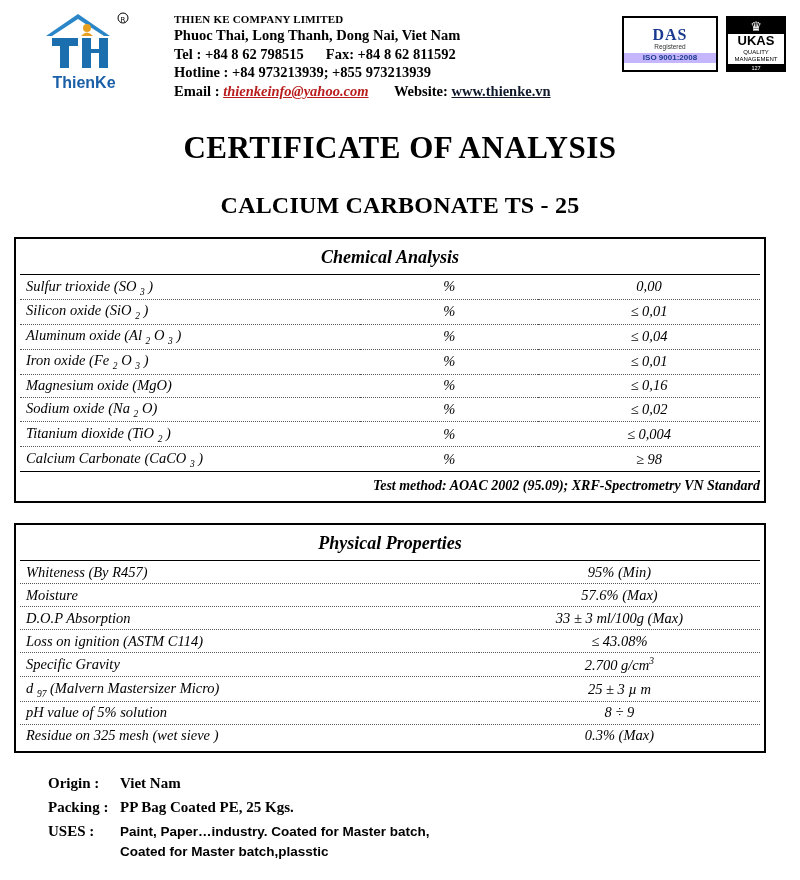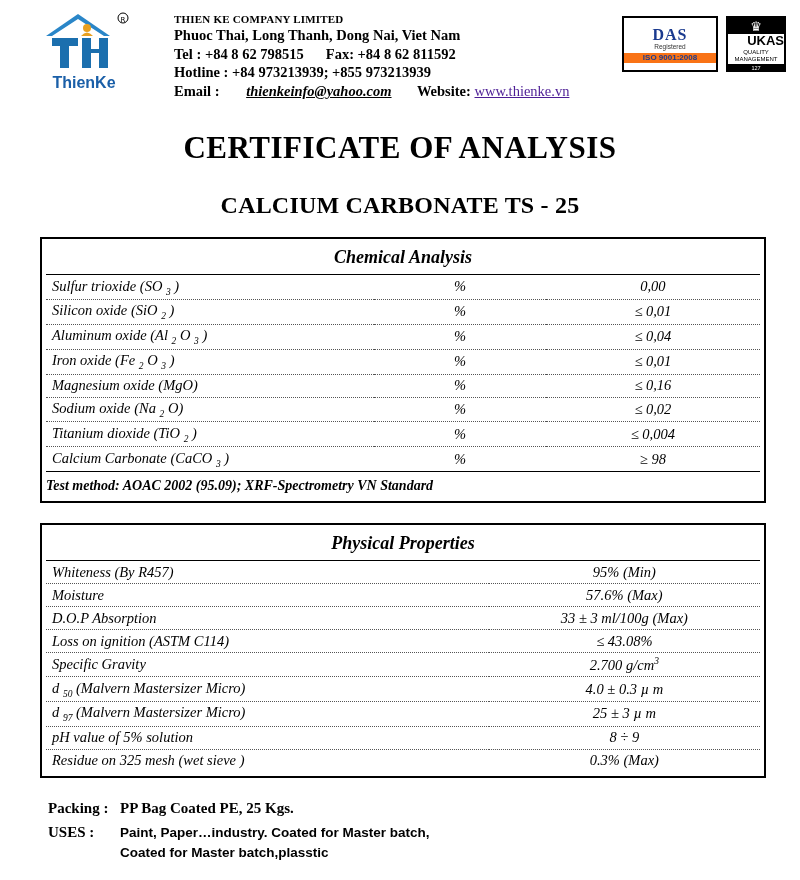--- a/index.html
+++ b/index.html
@@ -61,28 +61,27 @@
     letter-spacing: .2px;
   }
   .company-line {
     font-family: "Liberation Serif", serif;
     font-size: 14.5px;
     font-weight: bold;
   }
   .email-link {
     font-style: italic;
     text-decoration: underline;
-    color: #000000;
-    font-weight: bold;
-    margin-left: 23px;
+    color: #b91c1c;
+    font-weight: bold;
   }
   .web-link {
     text-decoration: underline;
-    color: #4c1d95;
-    font-weight: normal;
+    color: #0f172a;
+    font-weight: bold;
   }
   .company-line .gap { display: inline-block; width: 22px; }
 
   .certs {
     flex: 0 0 190px;
     display: flex;
     gap: 8px;
     padding-top: 8px;
     justify-content: flex-end;
   }
@@ -111,21 +110,21 @@
     font-size: 6.5px;
     color: #333;
     line-height: 1.15;
     text-align: center;
   }
   .das-iso {
     font-family: "Liberation Sans", sans-serif;
     font-weight: bold;
     font-size: 8px;
     color: #1a3a8f;
-    background: #f97316;
+    background: #c4b5fd;
     width: 100%;
     text-align: center;
     margin-top: 2px;
     line-height: 1.3;
   }
   .cert-ukas {
     width: 60px;
     height: 56px;
     border: 2px solid #000;
     background: #000;
@@ -141,21 +140,21 @@
     line-height: 1;
     color: #fff;
   }
   .ukas-name {
     font-family: "Liberation Sans", sans-serif;
     font-weight: bold;
     font-size: 13px;
     background: #fff;
     color: #000;
     width: 100%;
-    text-align: right;
+    text-align: center;
     line-height: 1.15;
     margin-top: 1px;
   }
   .ukas-sub {
     font-family: "Liberation Sans", sans-serif;
     font-size: 6px;
     background: #fff;
     color: #000;
     width: 100%;
     text-align: center;
@@ -179,21 +178,21 @@
   .product-title {
     text-align: center;
     font-weight: bold;
     font-size: 24px;
     margin-top: 26px;
     letter-spacing: .2px;
   }
 
   
   .table-wrap {
-    margin: 18px 34px 0 40px;
+    margin: 18px 34px 0 14px;
     border: 2px solid #000;
     padding: 4px 4px 4px 4px;
     box-sizing: border-box;
   }
   .table-wrap.physical { margin-top: 20px; }
   table {
     width: 100%;
     border-collapse: collapse;
     font-size: 14.5px;
   }
@@ -215,21 +214,21 @@
   td.unit  { text-align: center; width: 24%; }
   td.value { text-align: center; width: 30%; }
   .physical td.value { text-align: center; width: 38%; }
   .physical td.param { width: 62%; }
   tbody tr:last-child td { border-bottom: none; }
   sub { font-size: 9.5px; }
   sup { font-size: 9.5px; }
   .testmethod td {
     border-top: 1px solid #000;
     border-bottom: none !important;
-    text-align: left;
+    text-align: right;
     font-weight: bold;
     font-style: italic;
     font-size: 14px;
     padding: 6px 0 3px 0;
   }
 
   
   .footer {
     margin: 22px 34px 0 48px;
     font-size: 15px;
@@ -389,40 +388,40 @@
       </tr>
       <tr>
         <td class="param">Loss on ignition (ASTM C114)</td>
         <td class="value">≤ 43.08%</td>
       </tr>
       <tr>
         <td class="param">Specific Gravity</td>
         <td class="value"><span>2.700 g/cm</span><sup>3</sup></td>
       </tr>
       <tr>
-        <td class="param">d <sub>50</sub> (Malvern Mastersizer Micro)</td>
-        <td class="value">4.0 ± 0.3 µ m</td>
-      </tr>
-      <tr>
         <td class="param">d <sub>97</sub> (Malvern Mastersizer Micro)</td>
         <td class="value">25 ± 3  µ m</td>
       </tr>
       <tr>
         <td class="param">pH value of  5% solution</td>
         <td class="value">8 ÷ 9</td>
       </tr>
       <tr>
         <td class="param">Residue on 325 mesh (wet sieve )</td>
         <td class="value">0.3% (Max)</td>
       </tr>
     </tbody>
   </table>
 </div>
 
 <div class="footer">
+  <div class="footer-row">
+    <div class="footer-label">Origin :</div>
+    <div class="footer-val">Viet Nam</div>
+  </div>
   <div class="footer-row">
     <div class="footer-label">Packing :</div>
     <div class="footer-val">PP Bag Coated PE, 25 Kgs.</div>
   </div>
   <div class="footer-row">
     <div class="footer-label">USES :</div>
     <div class="uses-lines">
       <div class="footer-val sans uses-indent">Paint, Paper…industry. Coated for Master batch,</div>
       <div class="footer-val sans uses-indent2">Coated for Master batch,plasstic</div>
     </div>

